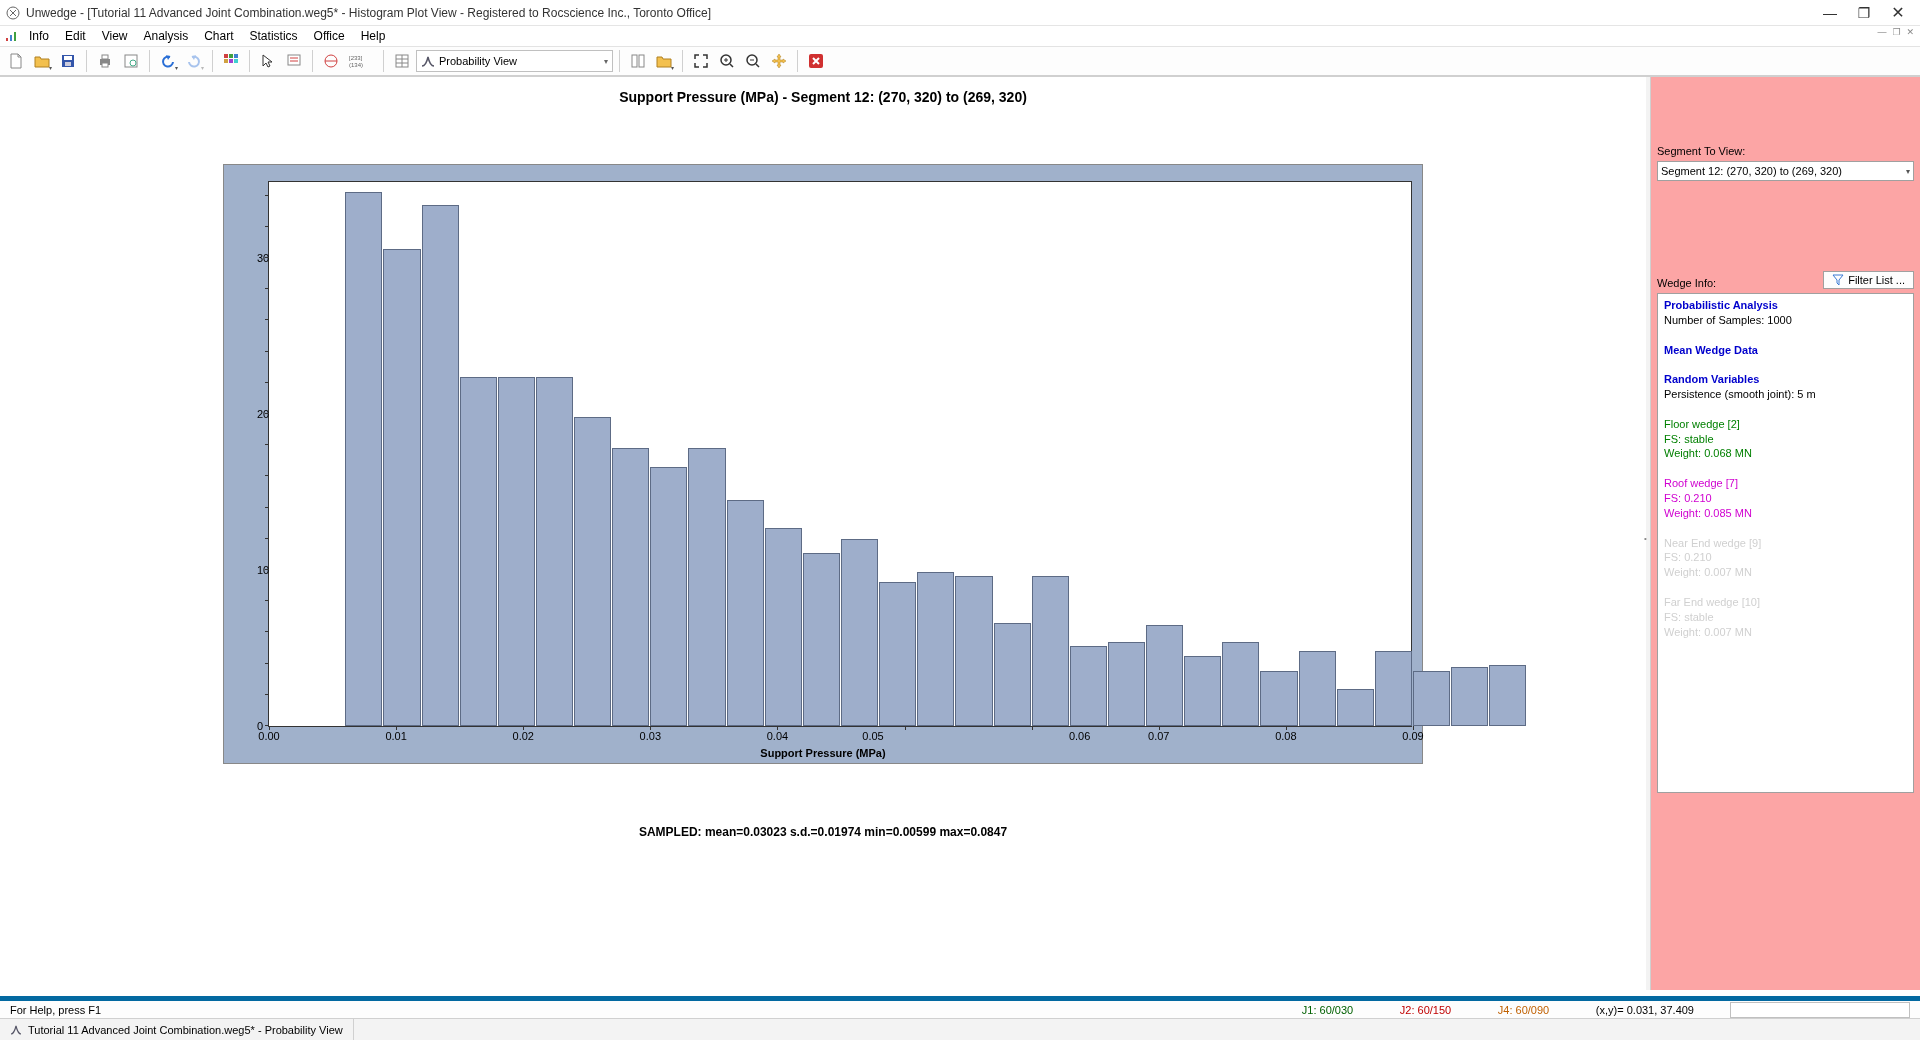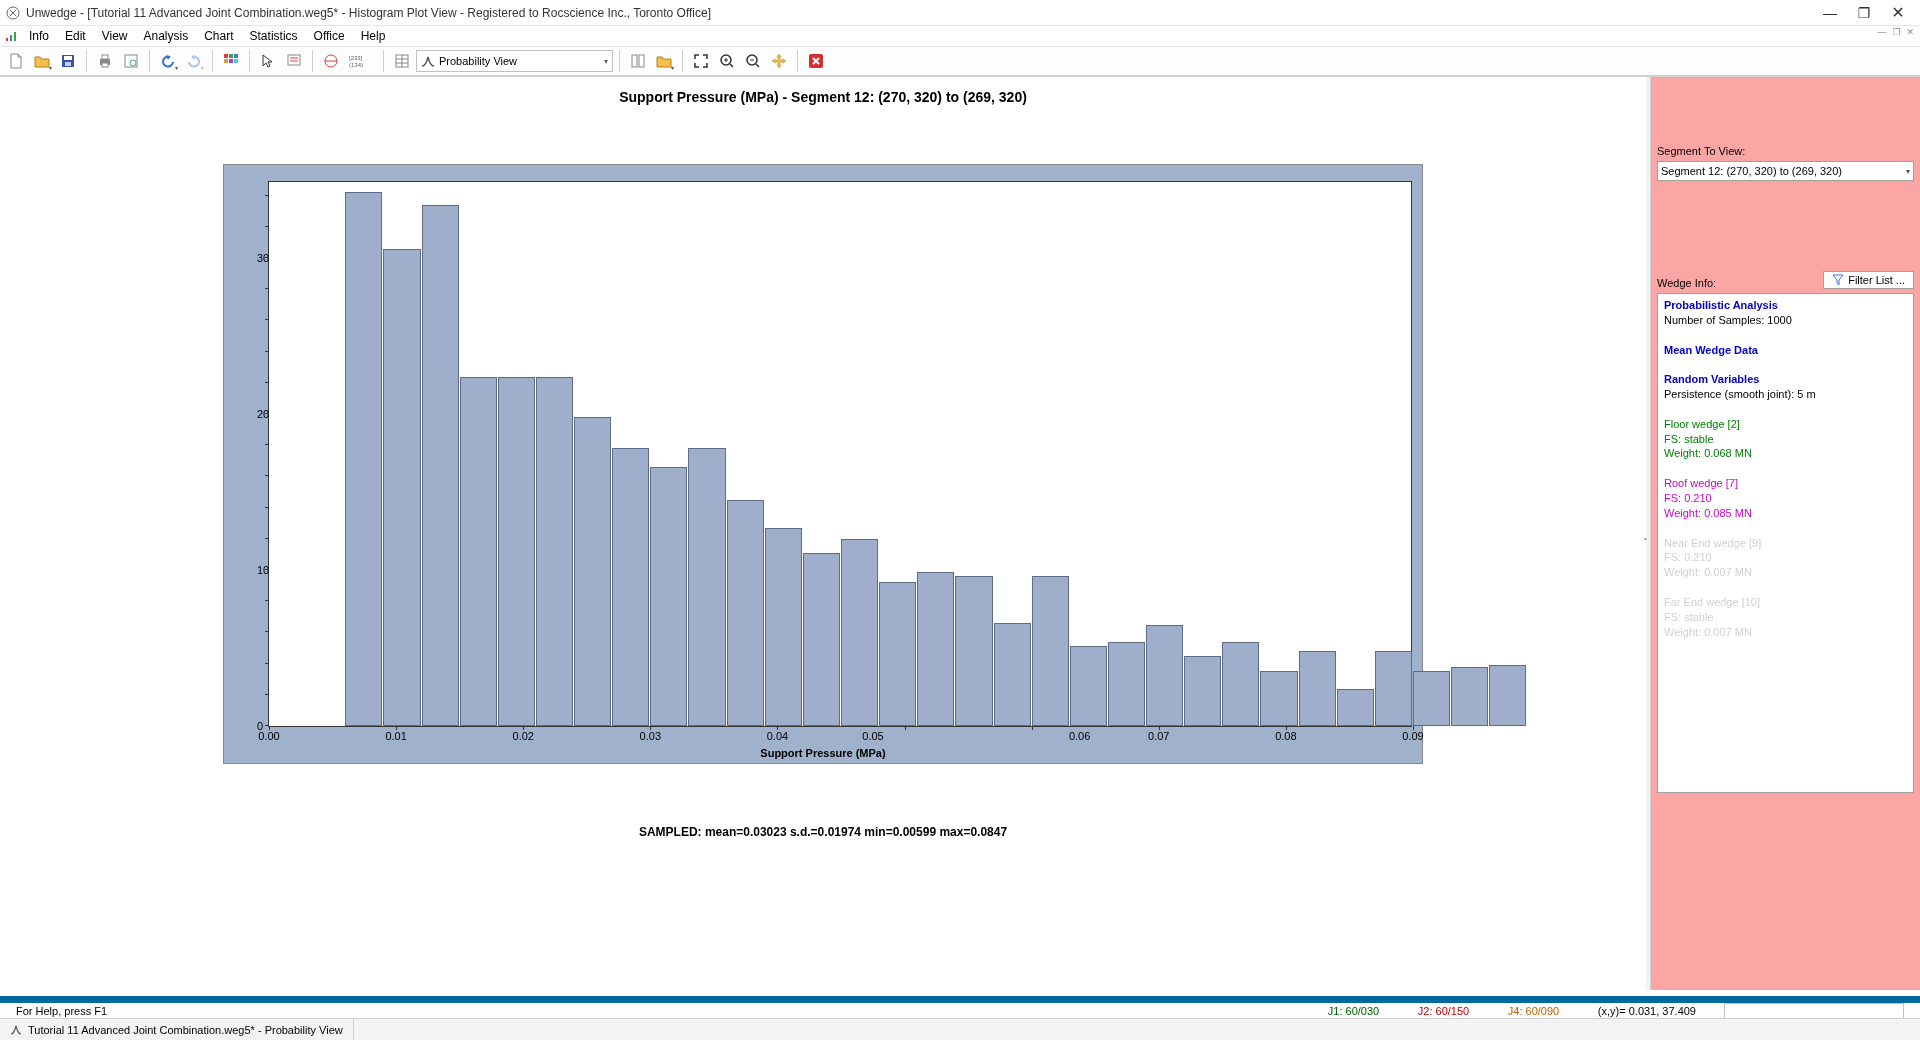--- a/index.html
+++ b/index.html
@@ -49,21 +49,21 @@
 .seg-select { display:flex; align-items:center; justify-content:space-between;}
 .wedge-info-head { display:flex; align-items:flex-end; gap:8px; margin-top:90px; margin-bottom:4px;}
 .filter-btn { border:1px solid #a0a0a0; background:#fdfdfd; padding:2px 8px; font-size:11px; display:inline-flex; align-items:center; gap:4px;}
 .wedge-info-box { border:1px solid #a0a0a0; background:#fff; padding:4px 6px; font-size:11px; line-height:1.35; height:500px; overflow:auto;}
 .wedge-info-box .hd { color:#0000cc; font-weight:bold;}
 .wedge-info-box .green { color:#008000;}
 .wedge-info-box .magenta { color:#d000d0;}
 .wedge-info-box .faded { color:#d0d0d0;}
 
 
-.statusbar { position:absolute; bottom:22px; left:0; right:0; height:22px; border-top:7px solid #0369a1; background:#fdfdfd; display:flex; align-items:center; font-size:11px; padding:0 16px; gap:10px;}
+.statusbar { position:absolute; bottom:22px; left:0; right:0; height:22px; border-top:5px solid #0369a1; background:#fdfdfd; display:flex; align-items:center; font-size:11px; padding:0 10px; gap:18px;}
 .statusbar .flex { flex:1;}
 .statusbar .j1 { color:#006000;}
 .statusbar .j2 { color:#c00000;}
 .statusbar .j4 { color:#c06000;}
 .statusbar .cell { min-width:80px; padding:0 8px;}
 .statusbar .inp { width:180px; height:16px; border:1px solid #c0c0c0; background:#fff; margin-left:10px;}
 
 .tabs { position:absolute; bottom:0; left:0; right:0; height:22px; background:#f3f3f3; display:flex; align-items:stretch; border-top:1px solid #d0d0d0;}
 .tab { display:flex; align-items:center; padding:0 10px; gap:6px; border-right:1px solid #d0d0d0; font-size:11px; background:#f3f3f3;}
 .tab.active { background:#fff; border-top:2px solid #fff; margin-top:-1px;}

